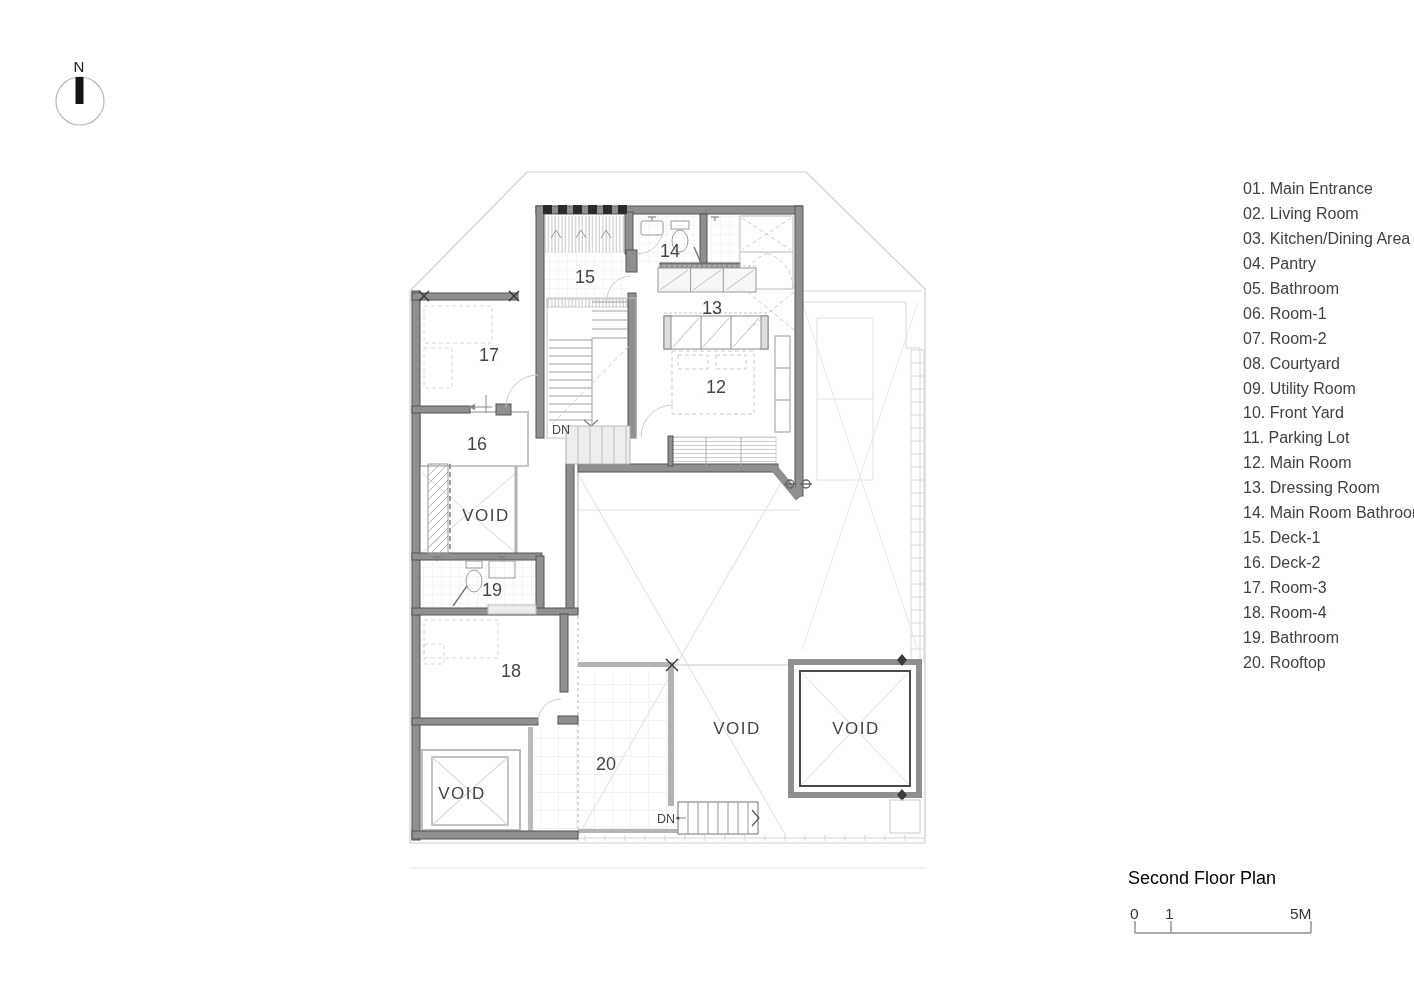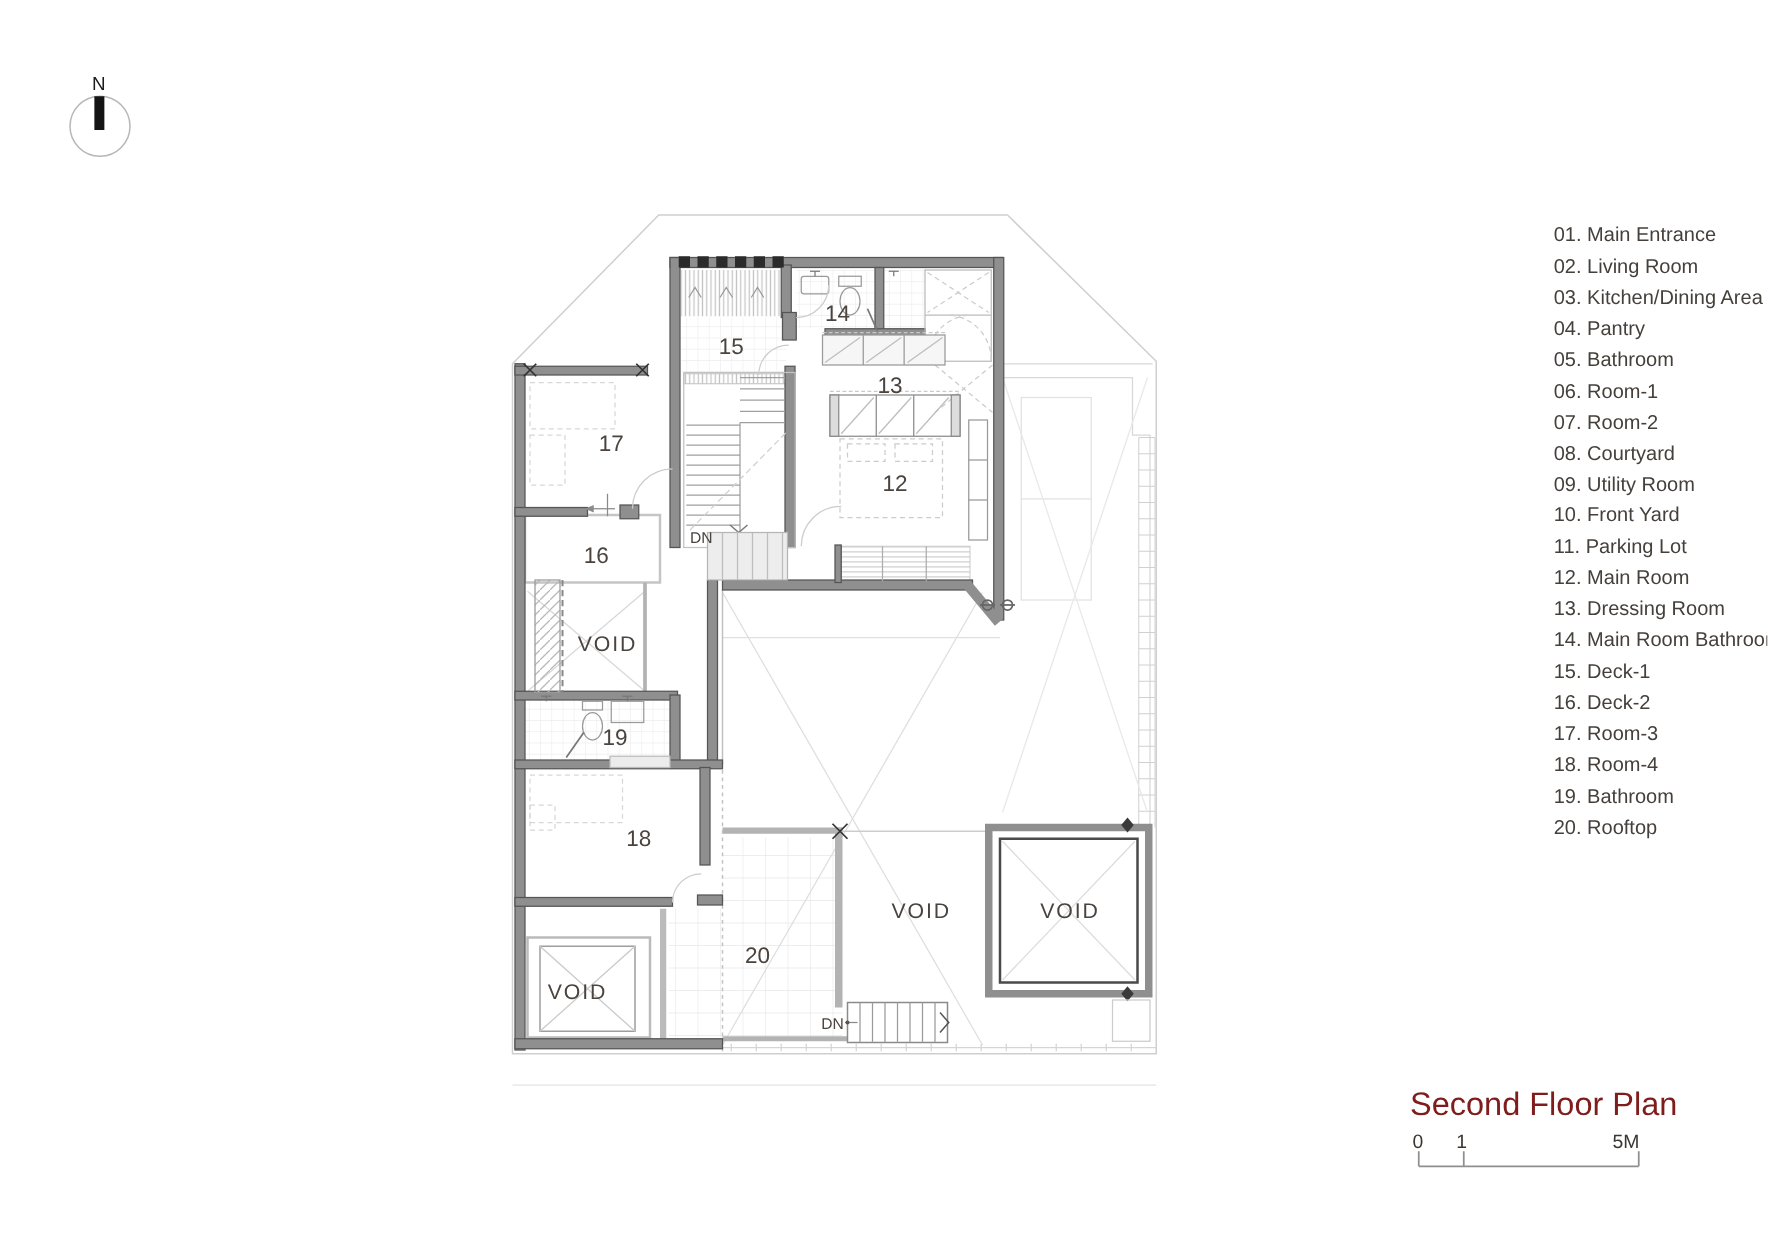--- a/index.html
+++ b/index.html
@@ -1,21 +1,21 @@
 <!DOCTYPE html>
 <html><head>
 <meta charset="utf-8">
 <style>
   html,body{margin:0;padding:0;background:#ffffff;}
   .canvas{position:relative;width:1414px;height:1000px;background:#fff;overflow:hidden;
           font-family:"Liberation Sans", sans-serif;}
   svg{position:absolute;left:0;top:0;}
   .legend{position:absolute;left:1243px;top:177px;color:#45403b;font-size:16px;}
   .legend-item{height:24.95px;line-height:24.95px;white-space:nowrap;}
-  .plan-title{position:absolute;left:1128px;top:868px;font-size:26px;color:#7f1d1d;}
+  .plan-title{position:absolute;left:1128px;top:868px;font-size:18px;color:#000000;}
   .scale-num{position:absolute;top:905px;font-size:15.5px;color:#3b3631;}
   .sn0{left:1130px;} .sn1{left:1165px;} .sn5{left:1290px;}
   .lbl-room{font-family:"Liberation Sans",sans-serif;font-size:18px;fill:#4a433e;text-anchor:middle;}
   .lbl-void{font-family:"Liberation Sans",sans-serif;font-size:17px;fill:#4a433e;letter-spacing:1.5px;text-anchor:middle;}
   .lbl-dn{font-family:"Liberation Sans",sans-serif;font-size:12.5px;fill:#4a433e;text-anchor:middle;}
   .lbl-north{font-family:"Liberation Sans",sans-serif;font-size:15px;fill:#1c1c1c;text-anchor:middle;}
 </style>
 </head>
 <body>
 

